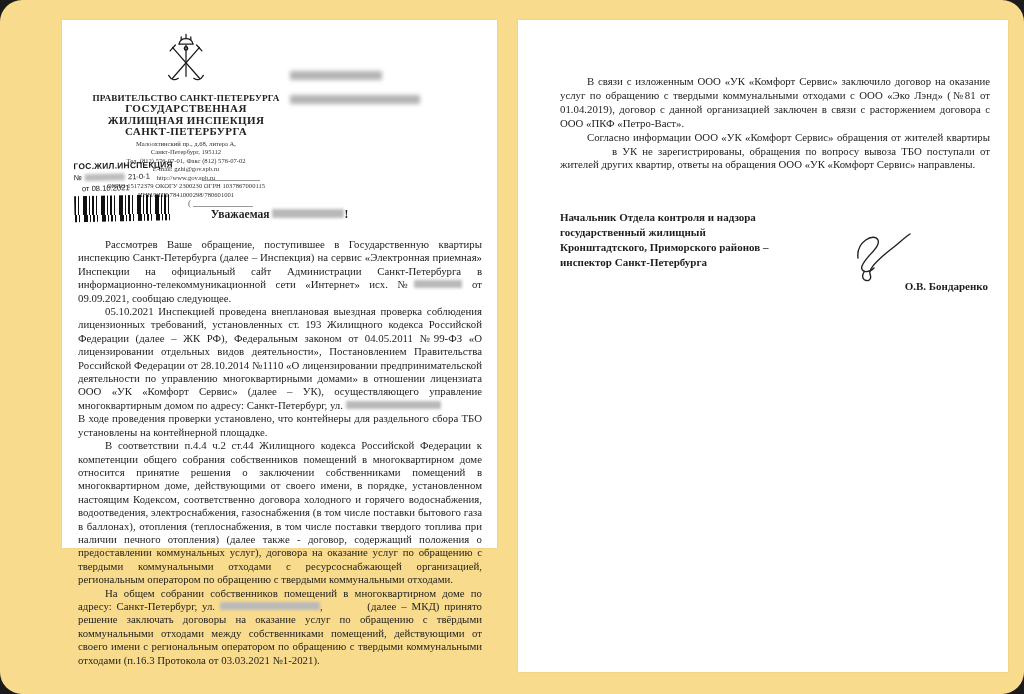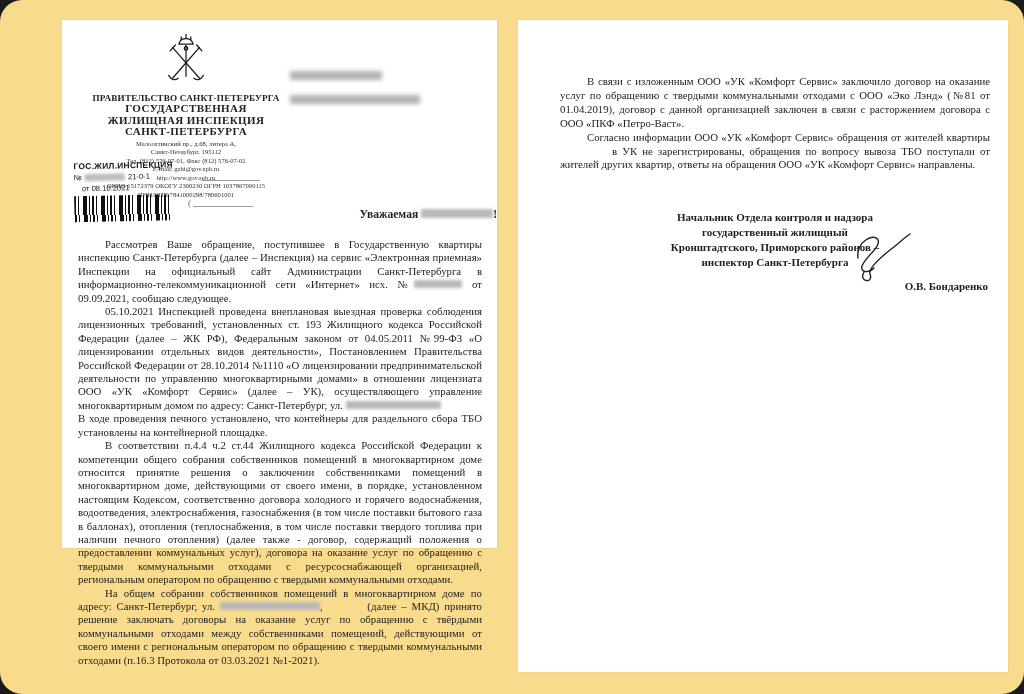--- a/index.html
+++ b/index.html
@@ -30,36 +30,36 @@
   .barcode{margin-top:3px;width:96px;height:26px;background-image:repeating-linear-gradient(90deg,#101010 0 2px,rgba(0,0,0,0) 2px 4px,#101010 4px 5px,rgba(0,0,0,0) 5px 9px,#101010 9px 13px,rgba(0,0,0,0) 13px 15px,#101010 15px 16px,rgba(0,0,0,0) 16px 18px);}
 
   
   .ref-lines{position:absolute;left:126px;top:160px;width:80px;color:#666;}
   .ref-line{height:1px;background:#9a9a9a;}
   .rl1{width:58px;margin-left:14px;}
   .rl2{margin-top:17px;display:flex;align-items:flex-end;font-size:9px;}
   .rl2 .ref-line{width:60px;margin-left:2px;margin-bottom:1px;}
 
   
-  .salutation{position:absolute;left:0;top:188px;width:100%;text-align:right;font-size:11.6px;font-weight:bold;}
+  .salutation{position:absolute;left:0;top:188px;width:100%;text-align:center;font-size:11.6px;font-weight:bold;}
   .redact{display:inline-block;height:8px;background:#b9b9b9;filter:blur(1.7px);border-radius:1px;vertical-align:baseline;}
   .w48{width:48px;}
   .w72{width:72px;height:9px;}
   .w95{width:95px;}
   .w100{width:100px;}
   .body1{position:absolute;left:16px;right:15px;top:218px;}
   .par{font-size:10.8px;line-height:13.4px;text-align:justify;margin:0;text-indent:27px;}
   .noindent{text-indent:0;}
 
   
   .body2{position:absolute;left:42px;right:18px;top:55px;}
   .body2 .par{line-height:13.9px;}
   .gap-spacer{display:inline-block;width:52px;height:1px;}
   .sig-block{position:relative;margin-top:38px;}
-  .sig-line{font-size:11px;font-weight:bold;line-height:15px;text-align:center;}
+  .sig-line{font-size:11px;font-weight:bold;line-height:15px;}
   .sig-scribble{position:absolute;left:290px;top:18px;}
   .sig-name{position:absolute;right:2px;top:32px;font-size:11px;font-weight:bold;margin-top:38px;}
 </style>
 </head>
 <body>
 
 <div class="canvas">
 
   <div class="page page1">
 
@@ -117,21 +117,21 @@
         </div>
     </div>
 
     <div class="salutation">
       <span>Уважаемая&nbsp;</span><span class="redact w72"></span><span>!</span>
     </div>
 
     <div class="body1">
       <p class="par"><span>Рассмотрев Ваше обращение, поступившее в Государственную квартиры инспекцию Санкт-Петербурга (далее – Инспекция) на сервис «Электронная приемная» Инспекции на официальный сайт Администрации Санкт-Петербурга в информационно-телекоммуникационной сети «Интернет» исх. №</span><span class="redact w48"></span><span> от 09.09.2021, сообщаю следующее.</span></p>
       <p class="par"><span>05.10.2021 Инспекцией проведена внеплановая выездная проверка соблюдения лицензионных требований, установленных ст. 193 Жилищного кодекса Российской Федерации (далее – ЖК РФ), Федеральным законом от 04.05.2011 №99-ФЗ «О лицензировании отдельных видов деятельности», Постановлением Правительства Российской Федерации от 28.10.2014 №1110 «О лицензировании предпринимательской деятельности по управлению многоквартирными домами» в отношении лицензиата ООО «УК «Комфорт Сервис» (далее – УК), осуществляющего управление многоквартирным домом по адресу: Санкт-Петербург, ул.&nbsp;</span><span class="redact w95"></span></p>
-      <p class="par noindent"><span>В ходе проведения печного установлено, что контейнеры для раздельного сбора ТБО установлены на контейнерной площадке.</span></p>
+      <p class="par noindent"><span>В ходе проведения проверки установлено, что контейнеры для раздельного сбора ТБО установлены на контейнерной площадке.</span></p>
       <p class="par"><span>В соответствии п.4.4 ч.2 ст.44 Жилищного кодекса Российской Федерации к компетенции общего собрания собственников помещений в многоквартирном доме относится принятие решения о заключении собственниками помещений в многоквартирном доме, действующими от своего имени, в порядке, установленном настоящим Кодексом, соответственно договора холодного и горячего водоснабжения, водоотведения, электроснабжения, газоснабжения (в том числе поставки бытового газа в баллонах), отопления (теплоснабжения, в том числе поставки твердого топлива при наличии печного отопления) (далее также - договор, содержащий положения о предоставлении коммунальных услуг), договора на оказание услуг по обращению с твердыми коммунальными отходами с ресурсоснабжающей организацией, региональным оператором по обращению с твердыми коммунальными отходами.</span></p>
       <p class="par"><span>На общем собрании собственников помещений в многоквартирном доме по адресу: Санкт-Петербург, ул.&nbsp;</span><span class="redact w100"></span><span>,&nbsp;&nbsp;&nbsp;&nbsp;&nbsp;&nbsp;&nbsp;&nbsp; (далее – МКД) принято решение заключать договоры на оказание услуг по обращению с твёрдыми коммунальными отходами между собственниками помещений, действующими от своего имени с региональным оператором по обращению с твердыми коммунальными отходами (п.16.3 Протокола от 03.03.2021 №1-2021).</span></p>
     </div>
   </div>
 
   <div class="page page2">
     <div class="body2">
       <p class="par"><span>В связи с изложенным ООО «УК «Комфорт Сервис» заключило договор на оказание услуг по обращению с твердыми коммунальными отходами с ООО «Эко Лэнд» (№81 от 01.04.2019), договор с данной организацией заключен в связи с расторжением договора с ООО «ПКФ «Петро-Васт».</span></p>
       <p class="par"><span>Согласно информации ООО «УК «Комфорт Сервис» обращения от жителей квартиры</span><span class="gap-spacer"></span><span>в УК не зарегистрированы, обращения по вопросу вывоза ТБО поступали от жителей других квартир, ответы на обращения ООО «УК «Комфорт Сервис» направлены.</span></p>
 

